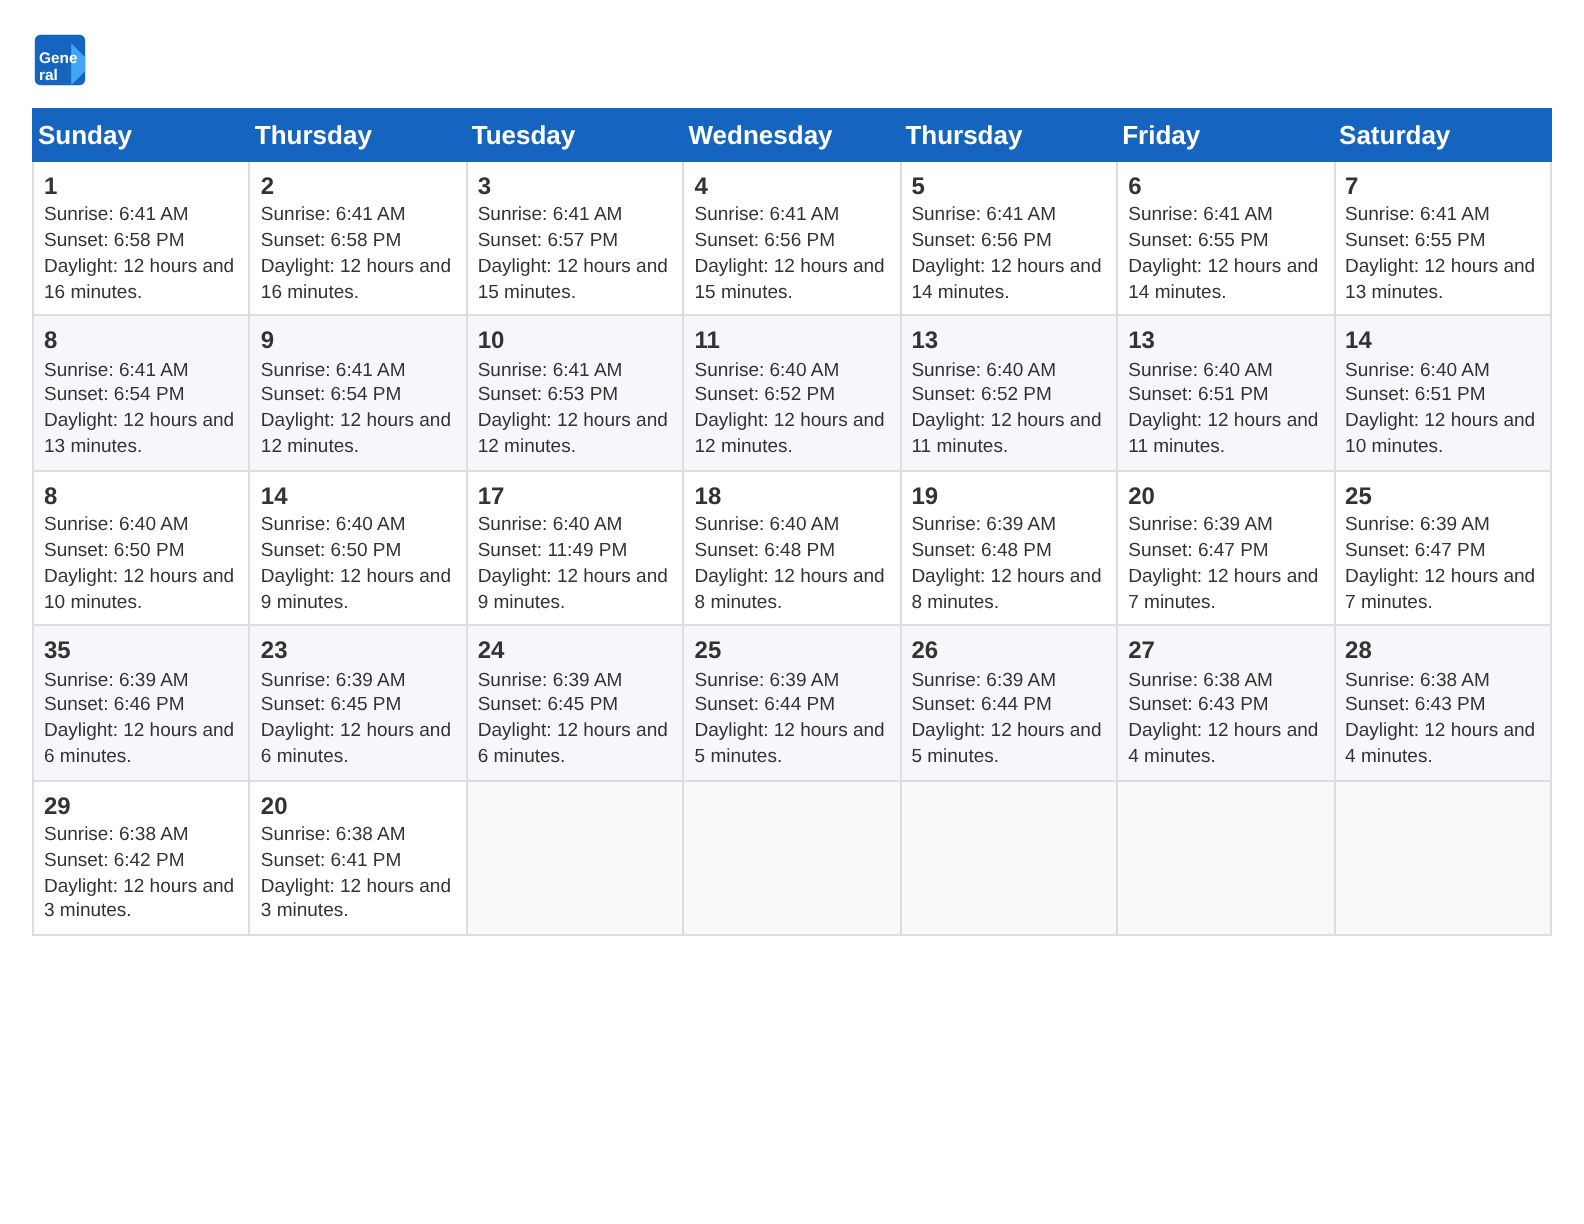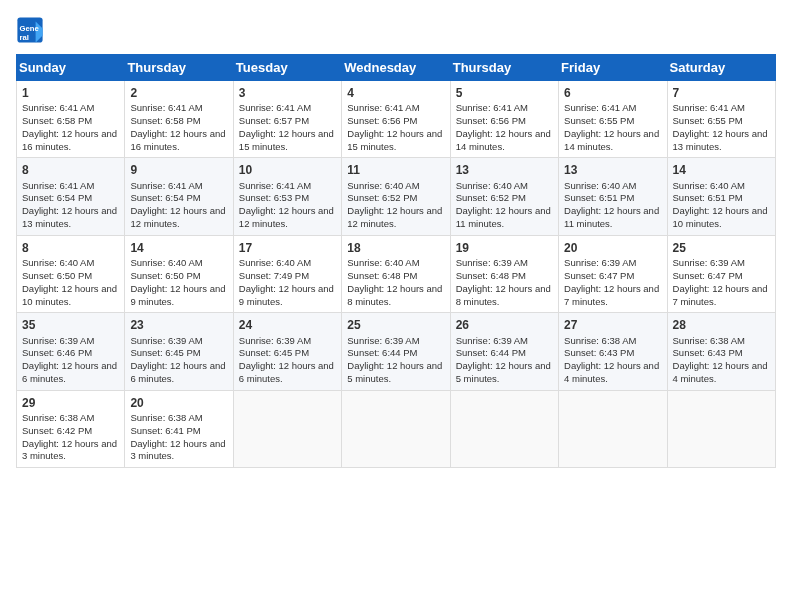--- a/index.html
+++ b/index.html
@@ -187,21 +187,21 @@
           <td><span class="day-num">8</span>
 <span>Sunrise: 6:40 AM</span><br>
 <span>Sunset: 6:50 PM</span><br>
 <span>Daylight: 12 hours and 10 minutes.</span></td>
           <td><span class="day-num">14</span>
 <span>Sunrise: 6:40 AM</span><br>
 <span>Sunset: 6:50 PM</span><br>
 <span>Daylight: 12 hours and 9 minutes.</span></td>
           <td><span class="day-num">17</span>
 <span>Sunrise: 6:40 AM</span><br>
-<span>Sunset: 7:49 PM</span><br>
+<span>Sunset: 11:49 PM</span><br>
 <span>Daylight: 12 hours and 9 minutes.</span></td>
           <td><span class="day-num">18</span>
 <span>Sunrise: 6:40 AM</span><br>
 <span>Sunset: 6:48 PM</span><br>
 <span>Daylight: 12 hours and 8 minutes.</span></td>
           <td><span class="day-num">19</span>
 <span>Sunrise: 6:39 AM</span><br>
 <span>Sunset: 6:48 PM</span><br>
 <span>Daylight: 12 hours and 8 minutes.</span></td>
           <td><span class="day-num">20</span>

